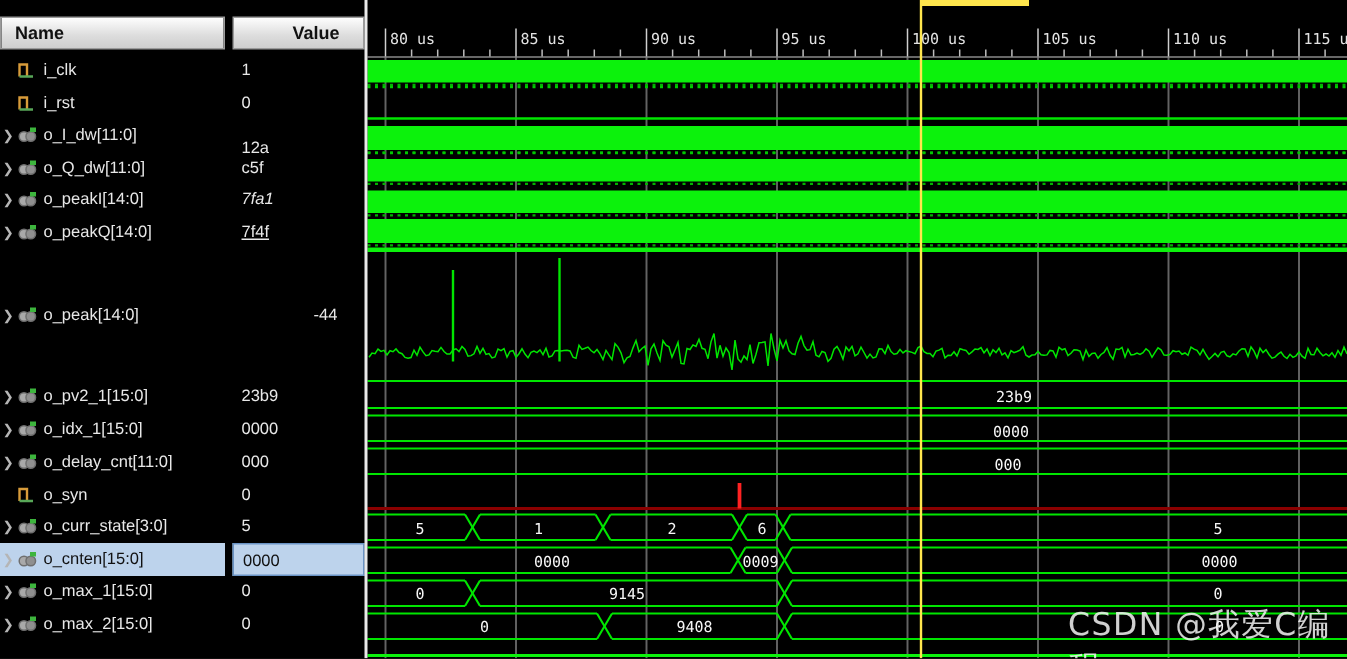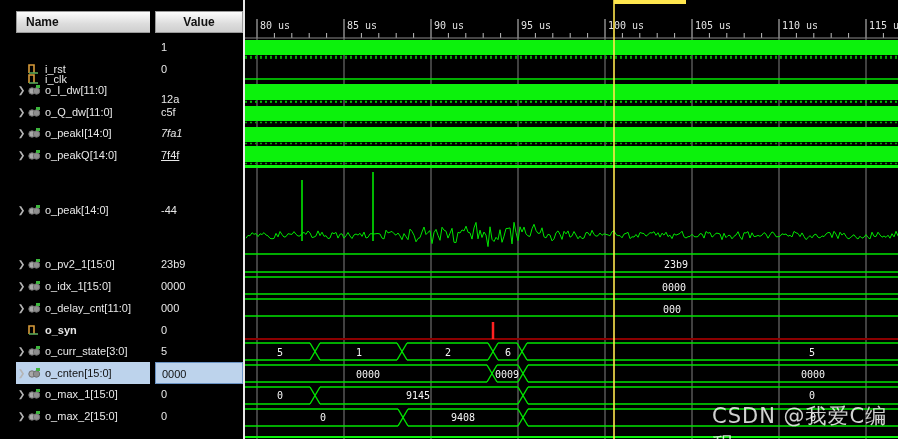--- a/index.html
+++ b/index.html
@@ -1,30 +1,30 @@
 <!DOCTYPE html>
 <html><head>
 <meta charset="utf-8">
 <style>
   html,body{margin:0;padding:0;background:#222;}
   #app{position:relative;width:898px;height:439px;background:#000;overflow:hidden;
        font-family:"Liberation Sans",sans-serif;}
   
   .panel{position:absolute;top:0;bottom:0;background:#000;z-index:2;}
-  #names-panel{left:16px;width:150px;}
+  #names-panel{left:0;width:150px;}
   #values-panel{left:155px;width:88px;}
   .gap{position:absolute;top:0;bottom:0;background:#000;z-index:2;}
   #gap1{left:150px;width:5px;}
   #splitter{position:absolute;top:0;bottom:0;left:243px;width:2px;background:#e9e9e9;z-index:4;}
   .hdr{position:absolute;top:11px;left:0;right:0;height:22px;
        background:linear-gradient(#fdfdfd,#dcdcdc 60%,#cfcfcf);
        border:1px solid #9a9a9a;box-sizing:border-box;
        color:#111;font-size:12px;font-weight:bold;line-height:20px;}
   #names-panel .hdr{padding-left:9px;}
-  #values-panel .hdr{text-align:center;}
+  #values-panel .hdr{padding-left:39px;}
   .srow{position:absolute;left:0;width:150px;height:22px;display:flex;align-items:center;
         color:#e8e8e8;font-size:11px;white-space:nowrap;cursor:default;}
   .srow .arrow{width:11px;text-align:center;color:#b5b5b5;font-size:9px;flex:none;}
   .srow .sicon{width:14px;height:12px;flex:none;margin-right:4px;}
   .srow.scalar .sicon{margin-left:11px;}
   .srow.sel{background:#bdd3ec;color:#111;}
   .vrow{position:absolute;left:0;height:22px;width:88px;line-height:22px;color:#e8e8e8;
         font-size:11px;padding-left:6px;box-sizing:border-box;cursor:default;}
   .vrow.sel{background:#bdd3ec;color:#111;border:1px solid #6a93c4;}
   
@@ -184,21 +184,21 @@
       <line x1="528" y1="426" x2="898" y2="426" stroke="#00e600" stroke-width="1.4"></line>
       <text x="813" y="421" fill="#f5f5f5" font-size="10" text-anchor="middle" font-family="&quot;DejaVu Sans Mono&quot;,monospace">0</text>
       <rect x="245" y="436" width="653" height="2" fill="#0cf20c"></rect>
       <line x1="614" y1="0" x2="614" y2="439" stroke="#ffe64d" stroke-width="1.6"></line>
       <rect x="614" y="0" width="72" height="4" fill="#ffe64d"></rect>
     </svg>
 
   <div id="names-panel" class="panel">
     <div class="hdr">Name</div>
     <div id="name-rows">
-        <div class="srow scalar" style="top: 36px; margin-top: 32px;">
+        <div class="srow scalar" style="top: 36px;">
           <span class="sicon"><svg width="13" height="12" viewBox="0 0 13 12">
               <path d="M2 10 V2 H7 V10" fill="none" stroke="#d79b3a" stroke-width="1.6"></path>
               <path d="M2 10 H11" stroke="#58a758" stroke-width="1.6" fill="none"></path>
             </svg></span>
           <span>i_clk</span>
         </div>
         <div class="srow scalar" style="top: 58px;">
           <span class="sicon"><svg width="13" height="12" viewBox="0 0 13 12">
               <path d="M2 10 V2 H7 V10" fill="none" stroke="#d79b3a" stroke-width="1.6"></path>
               <path d="M2 10 H11" stroke="#58a758" stroke-width="1.6" fill="none"></path>
@@ -270,21 +270,21 @@
         </div>
         <div class="srow " style="top: 297px;">
           <span class="arrow">❯</span>
           <span class="sicon"><svg width="14" height="12" viewBox="0 0 14 12">
               <circle cx="5" cy="7" r="3.2" fill="#a9a9a9" stroke="#6f6f6f"></circle>
               <circle cx="9.5" cy="7" r="3.2" fill="#8f8f8f" stroke="#6f6f6f"></circle>
               <rect x="9" y="1" width="4" height="3" fill="#3db53d"></rect>
             </svg></span>
           <span>o_delay_cnt[11:0]</span>
         </div>
-        <div class="srow scalar" style="top: 319px; font-weight: bold;">
+        <div class="srow scalar" style="top: 319px;">
           <span class="sicon"><svg width="13" height="12" viewBox="0 0 13 12">
               <path d="M2 10 V2 H7 V10" fill="none" stroke="#d79b3a" stroke-width="1.6"></path>
               <path d="M2 10 H11" stroke="#58a758" stroke-width="1.6" fill="none"></path>
             </svg></span>
           <span>o_syn</span>
         </div>
         <div class="srow " style="top: 340px;">
           <span class="arrow">❯</span>
           <span class="sicon"><svg width="14" height="12" viewBox="0 0 14 12">
               <circle cx="5" cy="7" r="3.2" fill="#a9a9a9" stroke="#6f6f6f"></circle>
@@ -327,21 +327,21 @@
 
   <div id="values-panel" class="panel">
     <div class="hdr">Value</div>
     <div id="value-rows">
         <div class="vrow" style="top: 36px;">1</div>
         <div class="vrow" style="top: 58px;">0</div>
         <div class="vrow" style="top: 88px;">12a</div>
         <div class="vrow" style="top: 101px;">c5f</div>
         <div class="vrow" style="top: 122px; font-style: italic;">7fa1</div>
         <div class="vrow" style="top: 144px; text-decoration: underline;">7f4f</div>
-        <div class="vrow" style="top: 199px;">-44</div>
+        <div class="vrow" style="top: 199px; margin-left: 48px;">-44</div>
         <div class="vrow" style="top: 253px;">23b9</div>
         <div class="vrow" style="top: 275px;">0000</div>
         <div class="vrow" style="top: 297px;">000</div>
         <div class="vrow" style="top: 319px;">0</div>
         <div class="vrow" style="top: 340px;">5</div>
         <div class="vrow sel" style="top: 362px;">0000</div>
         <div class="vrow" style="top: 383px;">0</div>
         <div class="vrow" style="top: 405px;">0</div>
       </div>
   </div>

